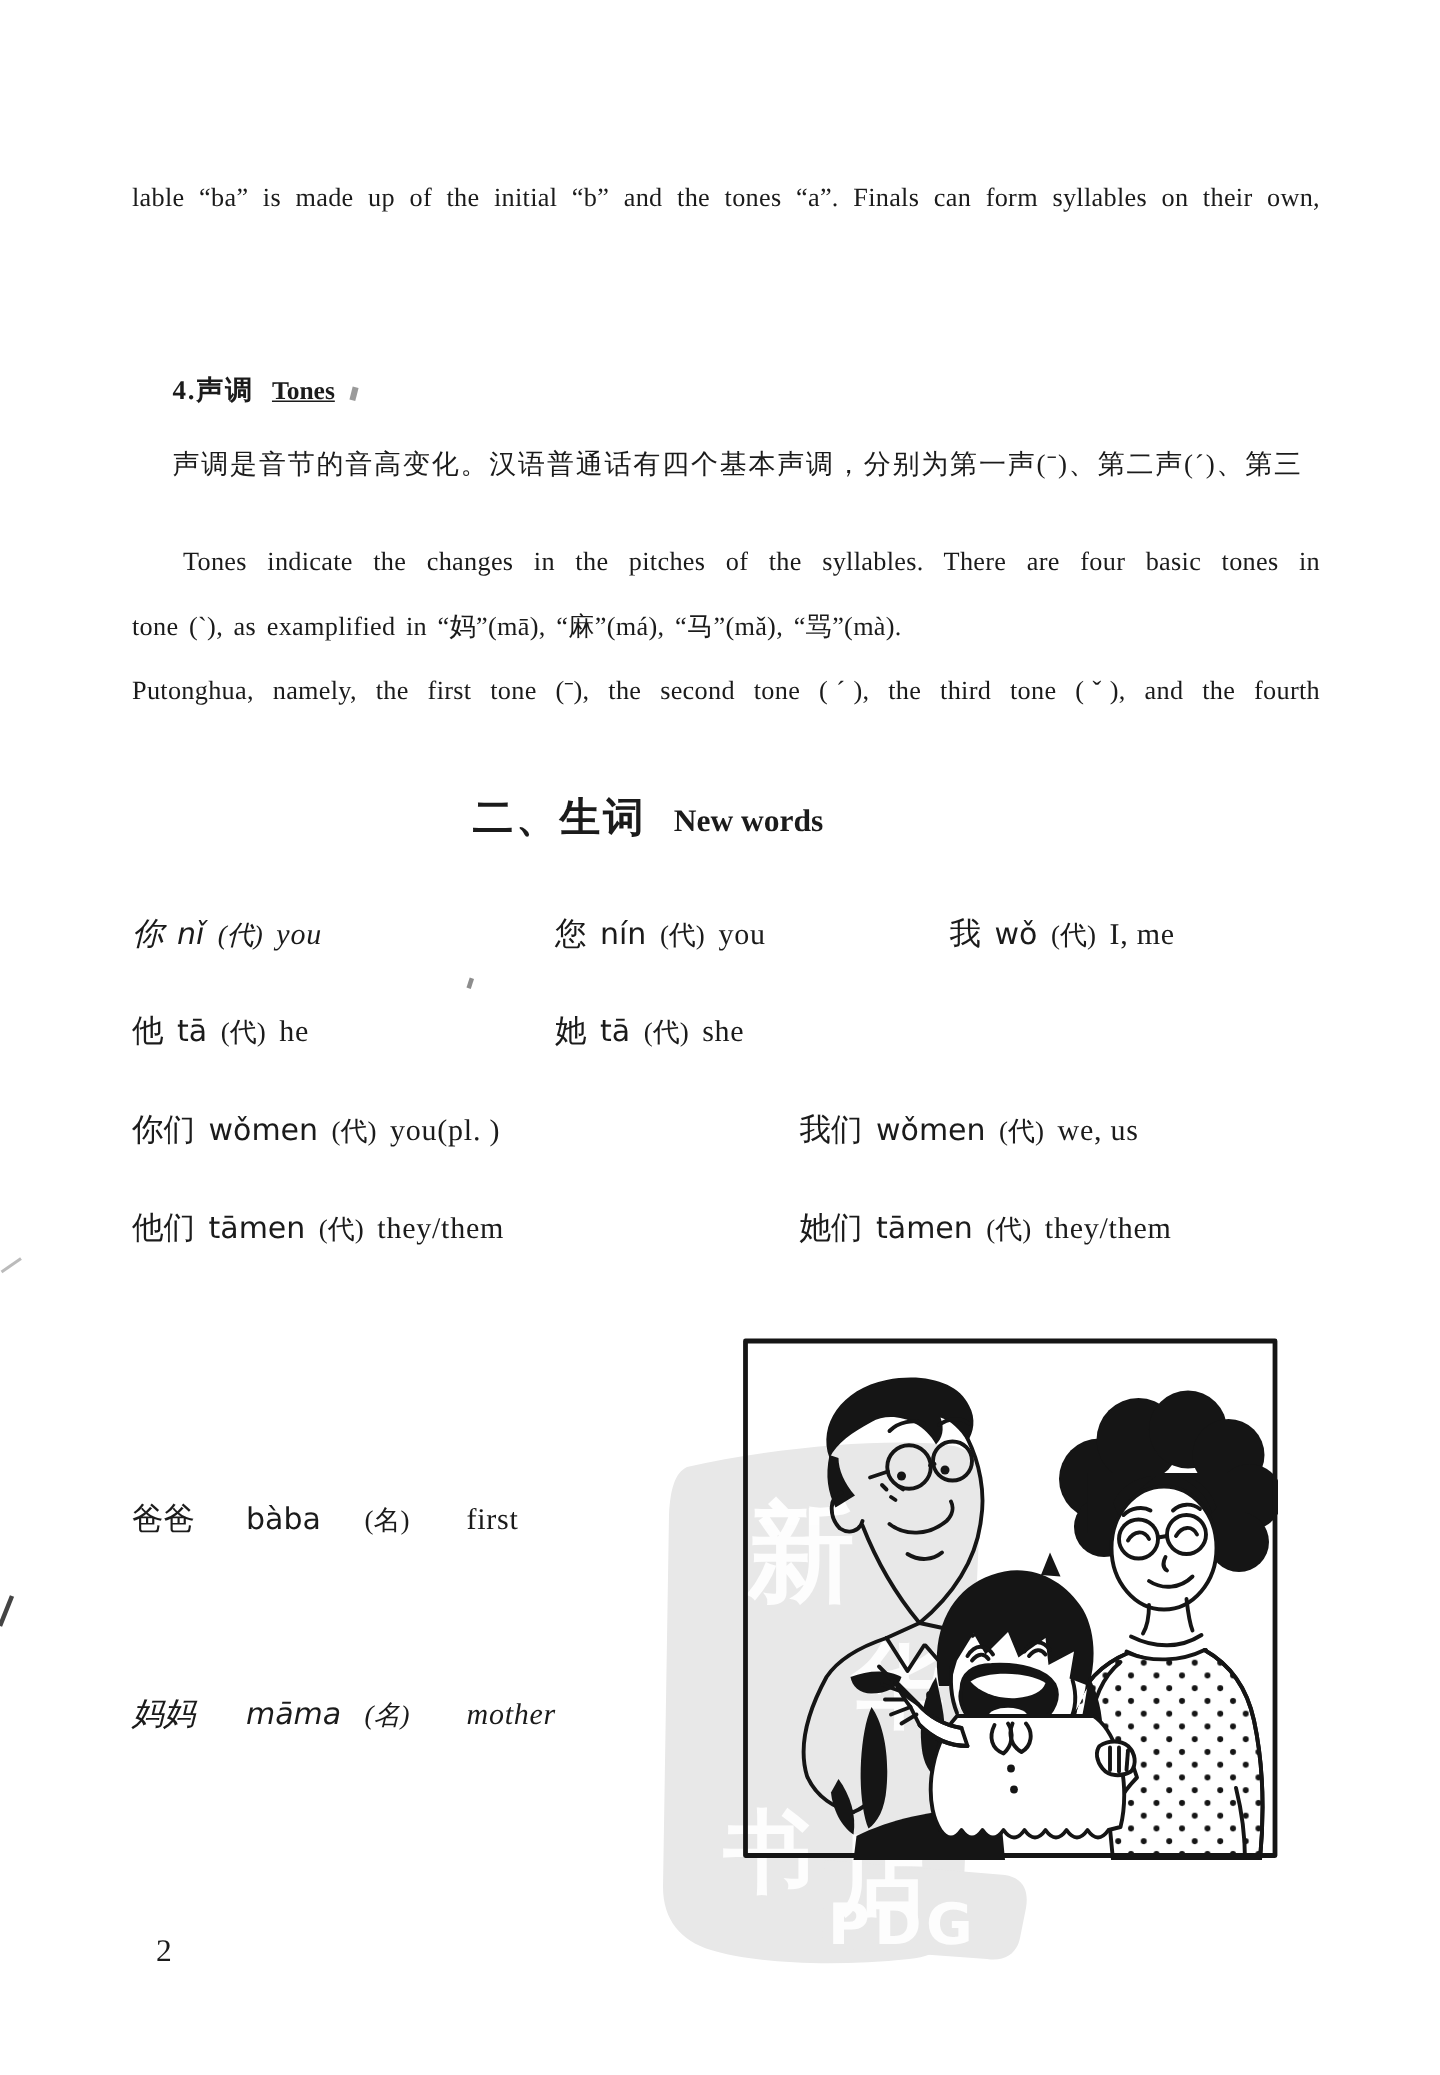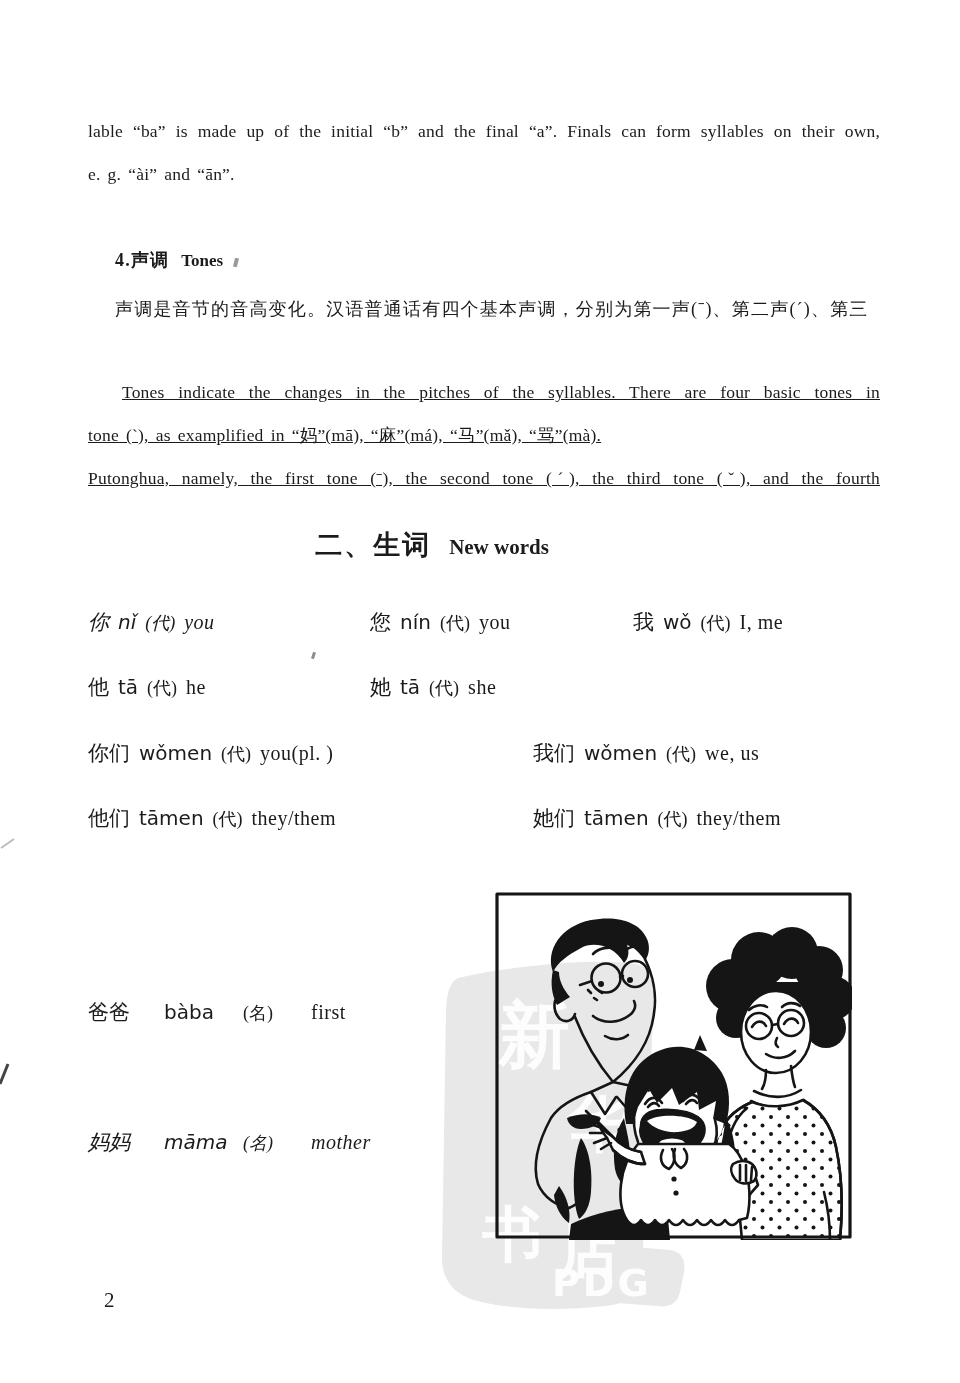--- a/index.html
+++ b/index.html
@@ -11,21 +11,21 @@
   }
   .abs{position:absolute;}
   
   .para{width:792px;left:88px;font-size:17.5px;line-height:43px;word-spacing:2.5px;letter-spacing:.2px;}
   .para .ln{white-space:nowrap;}
   .para .just{white-space:normal;text-align:justify;text-align-last:justify;}
   .indent{padding-left:34px;}
   .zh{font-size:18px;letter-spacing:1.2px;word-spacing:0;margin-left:27px;}
   
   .h4{left:88px;top:248px;font-size:18px;font-weight:bold;}
-  .h4 .en{margin-left:12px;font-size:17px;}
+  .h4 .en{margin-left:12px;font-size:17px;text-decoration:underline;}
   .bigHead{left:0;top:527px;width:864px;text-align:center;font-weight:bold;}
   .bigHead .zhT{font-size:27px;letter-spacing:2px;}
   .bigHead .enT{font-size:21px;margin-left:18px;}
   
   .vocab{font-size:20px;white-space:nowrap;}
   .vocab .hz{font-size:21px;margin-right:9px;}
   .vocab .py{font-family:"DejaVu Sans",sans-serif;font-size:20px;margin-right:9px;}
   .vocab .pos{font-size:18px;margin-right:9px;}
   .vocab .mn{font-size:20px;letter-spacing:.5px;}
   .vocab.wide .hz{display:inline-block;width:76px;margin-right:0;}
@@ -34,33 +34,32 @@
   
   .pageno{left:104px;top:1288px;font-size:21px;}
   
   #watermark{left:430px;top:940px;}
   #illustration{left:495px;top:892px;}
 </style>
 </head>
 <body>
 
 <div class="abs para" style="top:110px;">
-  <div class="ln just">lable “ba” is made up of the initial “b” and the final “a”.  Finals can form syllables on their own,</div>
-  <div class="ln">e. g.  “ài” and “ān”.</div>
+  <div class="ln just">lable “ba” is made up of the initial “b” and the tones “a”.  Finals can form syllables on their own,</div>
 </div>
 
 <div class="abs h4">
   <span class="zh">4.声调</span><span class="en">Tones</span>
 </div>
 
 <div class="abs para zh" style="top:287px;line-height:44px;">
   <div class="ln">声调是音节的音高变化。汉语普通话有四个基本声调，分别为第一声(ˉ)、第二声(ˊ)、第三</div>
 </div>
 
-<div class="abs para" style="top:371px;text-decoration:underline;">
+<div class="abs para" style="top:353px;">
   <div class="ln just indent">Tones indicate the changes in the pitches of the syllables.  There are four basic tones in</div>
   <div class="ln">tone (ˋ),  as examplified in “妈”(mā), “麻”(má), “马”(mǎ), “骂”(mà).</div>
   <div class="ln just">Putonghua,  namely,  the first tone (ˉ),  the second tone (ˊ), the third tone (ˇ),  and the fourth</div>
 </div>
 
 <div class="abs bigHead">
   <span class="zhT">二、生词</span><span class="enT">New words</span>
 </div>
 
 <div class="abs vocab" style="left:88px;top:608px;font-style:italic;">

